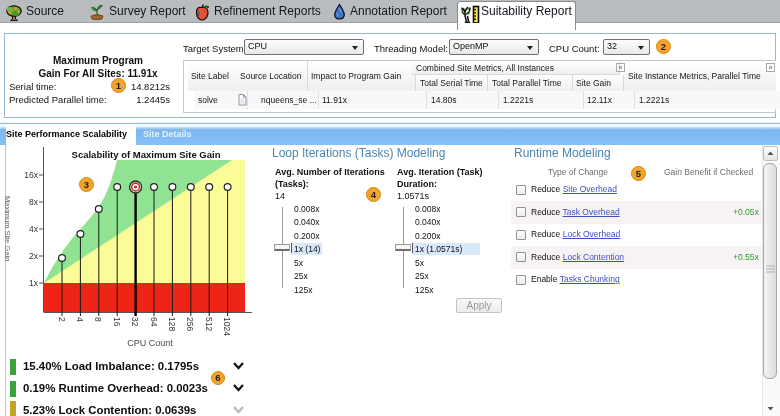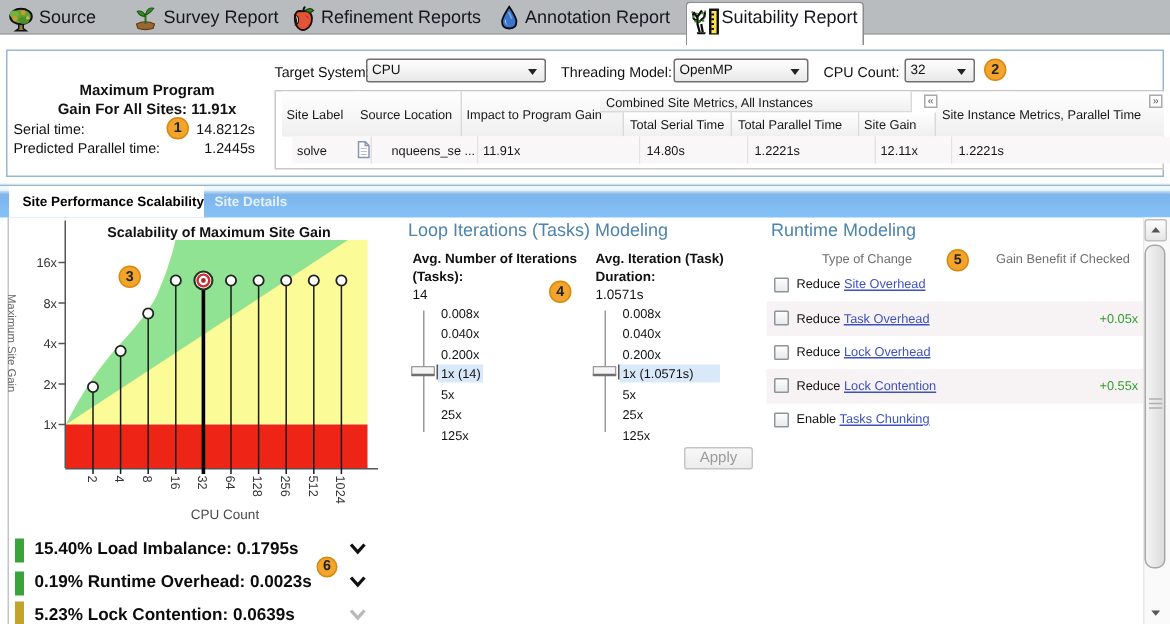--- a/index.html
+++ b/index.html
@@ -33,21 +33,21 @@
 
 #tbl { position:absolute; left:178px; top:26px; width:593px; height:53px;
   border:1px solid #c8c8c8; background:#fff; font-size:8.5px; color:#161616; }
 .th { position:absolute; border-right:1px solid #d9d9d9; border-bottom:1px solid #d9d9d9;
   background:linear-gradient(#ffffff,#f0eff0); white-space:nowrap; overflow:hidden; }
 .td { position:absolute; background:#faf7f8; border-right:1px solid #e4e1e4; white-space:nowrap;margin-left:11px; }
 
 #strip2 { position:absolute; left:0; top:122px; width:780px; height:23px;
   background:linear-gradient(180deg,#eef7fc 0%,#eef7fc 4%,#9eb5c3 5%,#9eb5c3 8%,#eefafe 10%,#ecf8fe 21%,#cbe0f0 23%,#7db4ec 34%,#85c2f8 100%); }
 #stab1 { position:absolute; left:6px; top:2px; width:130px; height:21px; background:#fff;
-  font-size:9px; font-weight:bold; color:#000; text-align:right; line-height:20px; }
+  font-size:9px; font-weight:bold; color:#000; text-align:left; line-height:20px; }
 #stab2 { position:absolute; left:143px; top:2px; font-size:9px; font-weight:bold;
   color:#e4f1fb; line-height:21px; }
 
 .h2 { position:absolute; font-size:12px; color:#4d84ad; white-space:nowrap; }
 .bld { position:absolute; font-size:9px; font-weight:bold; color:#111; white-space:nowrap; }
 .sm { position:absolute; font-size:9px; color:#111; white-space:nowrap; }
 .sl { position:absolute; font-size:8.5px; color:#111; white-space:nowrap; }
 .gray { position:absolute; font-size:8.5px; color:#6e6e6e; white-space:nowrap; }
 .link { color:#3c50c0; text-decoration:underline; }
 .shade { position:absolute; left:511px; width:251px; height:23px; background:#f7f2f3; }
@@ -148,21 +148,21 @@
   <div class="lbl" style="left:369px; top:9px">Threading Model:</div>
   <div class="combo" style="left:444px; top:5px; width:90px">OpenMP<span class="arr"></span></div>
   <div class="lbl" style="left:544px; top:9px">CPU Count:</div>
   <div class="combo" style="left:598px; top:5px; width:47px">32<span class="arr"></span></div>
 
   <div id="tbl">
 
     <div class="th" style="left:4px; top:0; width:53px; height:30px; line-height:30px; padding-left:3px; border-bottom:none">Site Label</div>
     <div class="th" style="left:53px; top:0; width:71px; height:30px; line-height:30px; padding-left:3px; border-bottom:none">Source Location</div>
     <div class="th" style="left:124px; top:0; width:108px; height:30px; line-height:30px; padding-left:3px; border-bottom:none">Impact to Program Gain</div>
-    <div class="th" style="left:216px; top:0; width:208px; height:14px; line-height:14px; padding-left:4px">Combined Site Metrics, All Instances</div>
+    <div class="th" style="left:228px; top:0; width:208px; height:14px; line-height:14px; padding-left:4px">Combined Site Metrics, All Instances</div>
     <div class="th" style="left:440px; top:0; width:152px; height:30px; line-height:30px; padding-left:4px; border-bottom:none; border-right:none">Site Instance Metrics, Parallel Time</div>
     <div class="th" style="left:232px; top:14px; width:72px; height:16px; line-height:16px; padding-left:4px; border-bottom:none">Total Serial Time</div>
     <div class="th" style="left:304px; top:14px; width:85px; height:16px; line-height:16px; padding-left:4px; border-bottom:none">Total Parallel Time</div>
     <div class="th" style="left:389px; top:14px; width:51px; height:16px; line-height:16px; padding-left:3px; border-bottom:none">Site Gain</div>
 
     <div style="position:absolute; left:432px; top:2px; width:9px; height:9px; border:1px solid #aaa; font-size:7px; line-height:8px; text-align:center; color:#555">«</div>
     <div style="position:absolute; left:582px; top:2px; width:9px; height:9px; border:1px solid #aaa; font-size:7px; line-height:8px; text-align:center; color:#555">»</div>
 
     <div class="td" style="left:0; top:30px; width:53px; height:18px; line-height:18px; padding-left:3px">solve</div>
     <div class="td" style="left:53px; top:30px; width:71px; height:18px; line-height:18px; padding-left:13px">nqueens_se ...</div>

